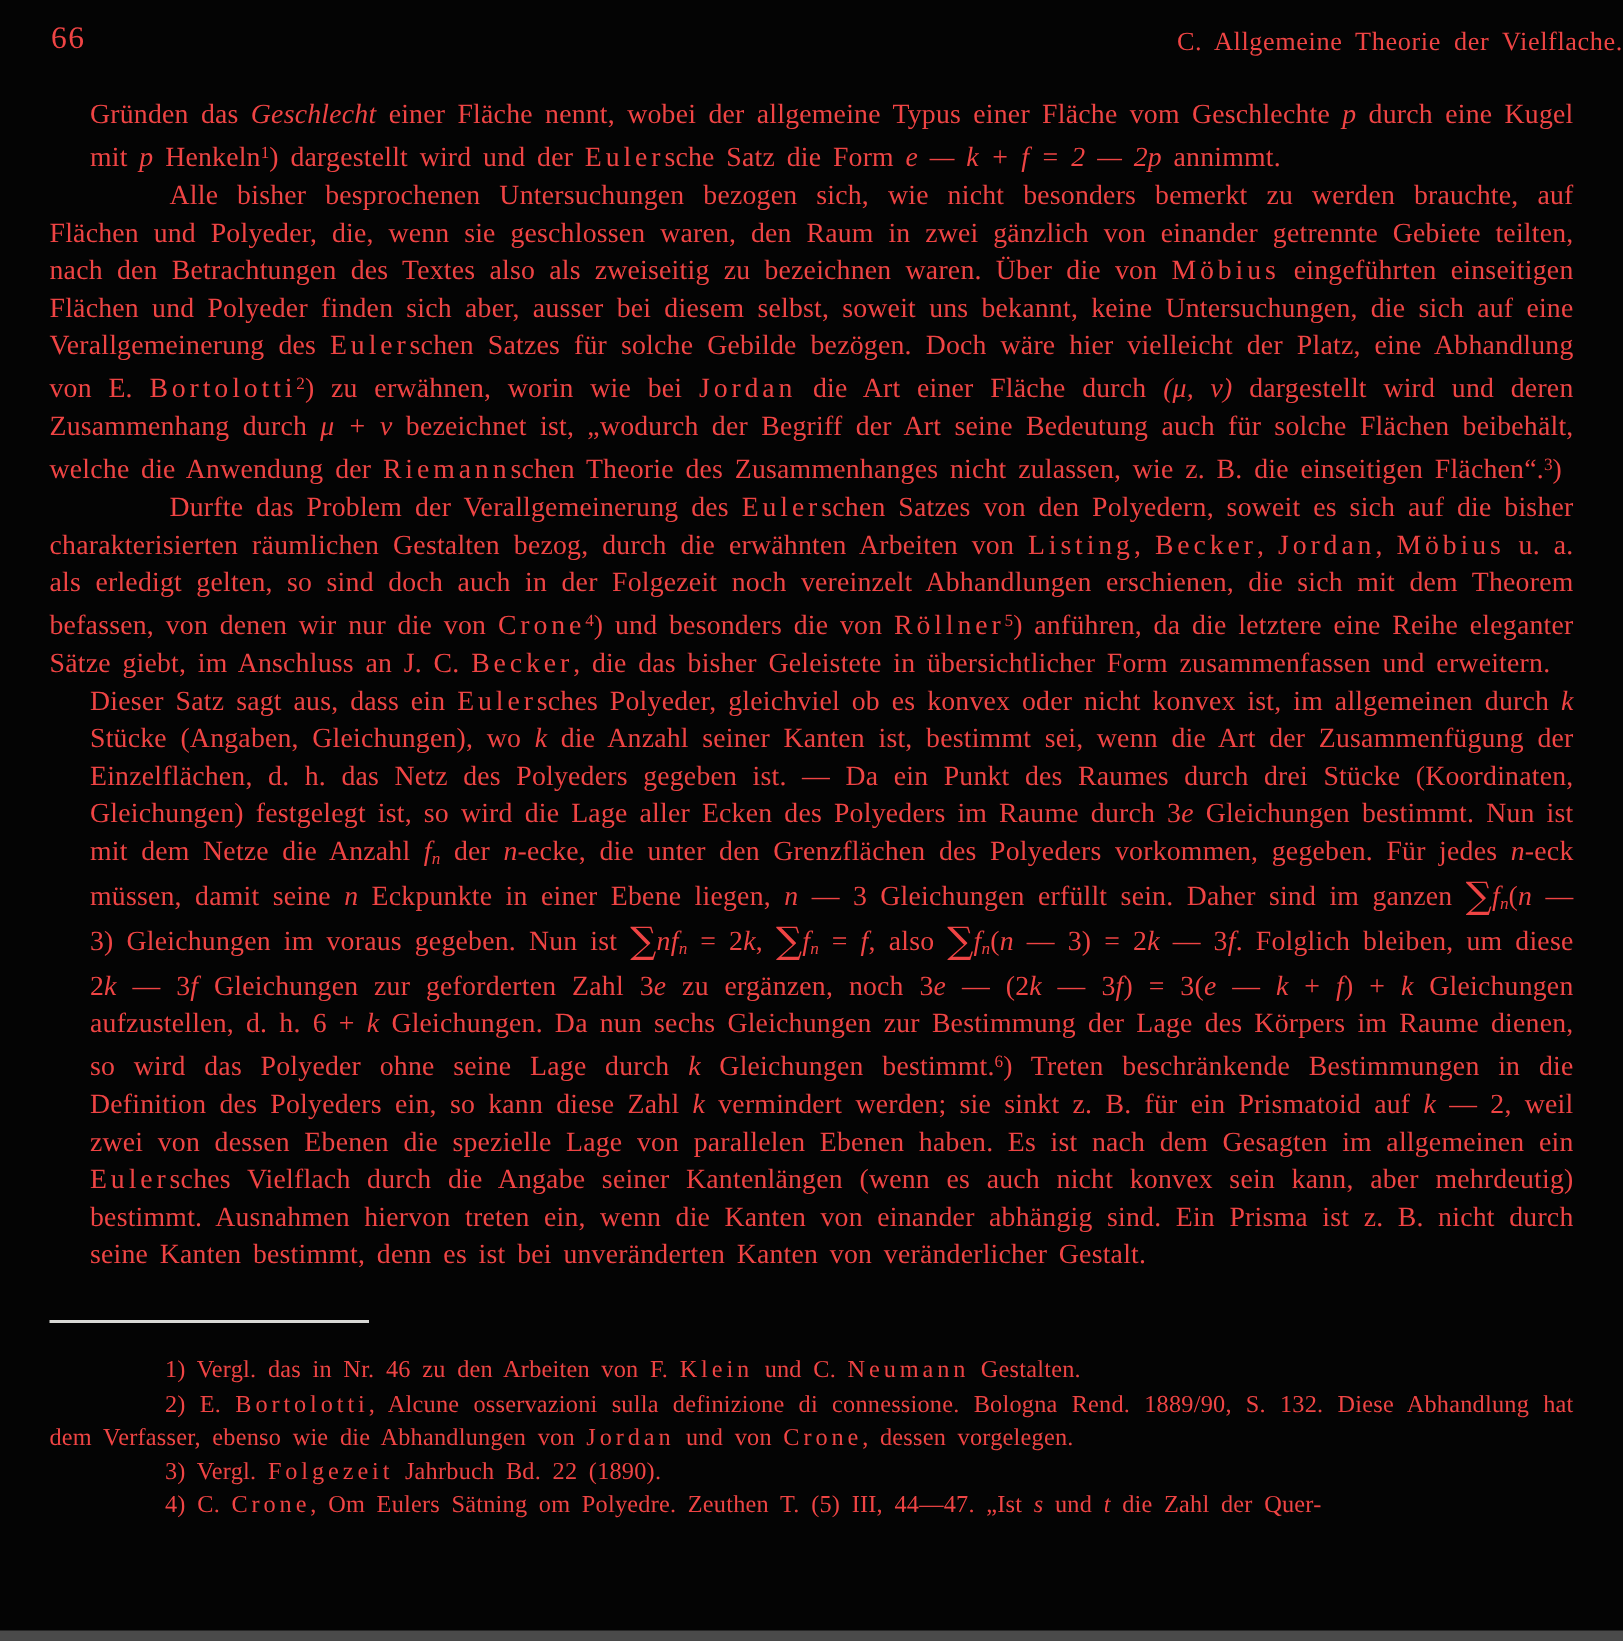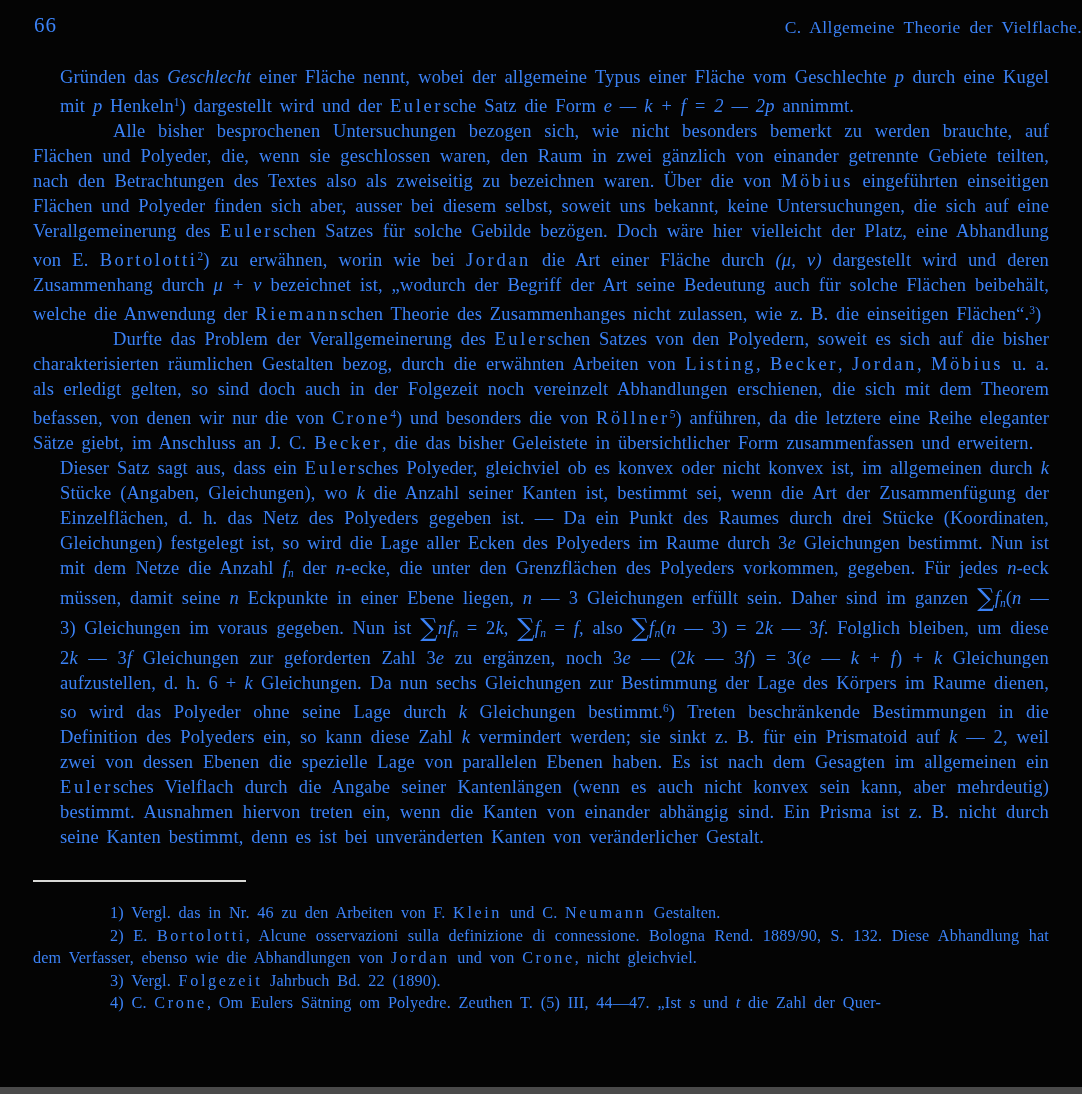--- a/index.html
+++ b/index.html
@@ -1,20 +1,20 @@
 <!DOCTYPE html>
 <html><head>
 <meta charset="utf-8">
 <style>
   html,body { margin:0; padding:0; background:#000; }
   .page {
     position:relative;
     width:1082px; height:1094px;
     background:#040404;
-    color:#3b82f6;
+    color:#ef4444;
     font-family:"Liberation Serif","DejaVu Serif",serif;
     overflow:hidden;
   }
   .header { position:relative; height:47px; }
   .pagenum {
     position:absolute; left:34px; top:13px;
     font-size:21px; letter-spacing:1px;
   }
   .runhead {
     position:absolute; left:0; right:0; top:17px;
@@ -75,20 +75,20 @@
     <p class="noindent"><span>Gründen das </span><span class="sg-i">Geschlecht</span><span> einer Fläche nennt, wobei der allgemeine Typus einer Fläche vom Geschlechte </span><span class="sg-m">p</span><span> durch eine Kugel mit </span><span class="sg-m">p</span><span> Henkeln</span><span class="sg-sup">1</span><span>) dargestellt wird und der </span><span class="sg-sp">Euler</span><span>sche Satz die Form </span><span class="sg-m">e — k + f = 2 — 2p</span><span> annimmt.</span></p>
     <p><span>Alle bisher besprochenen Untersuchungen bezogen sich, wie nicht besonders bemerkt zu werden brauchte, auf Flächen und Polyeder, die, wenn sie geschlossen waren, den Raum in zwei gänzlich von einander getrennte Gebiete teilten, nach den Betrachtungen des Textes also als zweiseitig zu bezeichnen waren.  Über die von </span><span class="sg-sp">Möbius</span><span> eingeführten einseitigen Flächen und Polyeder finden sich aber, ausser bei diesem selbst, soweit uns bekannt, keine Untersuchungen, die sich auf eine Verallgemeinerung des </span><span class="sg-sp">Euler</span><span>schen Satzes für solche Gebilde bezögen.  Doch wäre hier vielleicht der Platz, eine Abhandlung von E. </span><span class="sg-sp">Bortolotti</span><span class="sg-sup">2</span><span>) zu erwähnen, worin wie bei </span><span class="sg-sp">Jordan</span><span> die Art einer Fläche durch </span><span class="sg-m">(μ, ν)</span><span> dargestellt wird und deren Zusammenhang durch </span><span class="sg-m">μ + ν</span><span> bezeichnet ist, „wodurch der Begriff der Art seine Bedeutung auch für solche Flächen beibehält, welche die Anwendung der </span><span class="sg-sp">Riemann</span><span>schen Theorie des Zusammenhanges nicht zulassen, wie z. B. die einseitigen Flächen“.</span><span class="sg-sup">3</span><span>)</span></p>
     <p><span>Durfte das Problem der Verallgemeinerung des </span><span class="sg-sp">Euler</span><span>schen Satzes von den Polyedern, soweit es sich auf die bisher charakterisierten räumlichen Gestalten bezog, durch die erwähnten Arbeiten von </span><span class="sg-sp">Listing</span><span>, </span><span class="sg-sp">Becker</span><span>, </span><span class="sg-sp">Jordan</span><span>, </span><span class="sg-sp">Möbius</span><span> u. a. als erledigt gelten, so sind doch auch in der Folgezeit noch vereinzelt Abhandlungen erschienen, die sich mit dem Theorem befassen, von denen wir nur die von </span><span class="sg-sp">Crone</span><span class="sg-sup">4</span><span>) und besonders die von </span><span class="sg-sp">Röllner</span><span class="sg-sup">5</span><span>) anführen, da die letztere eine Reihe eleganter Sätze giebt, im Anschluss an J. C. </span><span class="sg-sp">Becker</span><span>, die das bisher Geleistete in übersichtlicher Form zusammenfassen und erweitern.</span></p>
     <p class="noindent"><span>Dieser Satz sagt aus, dass ein </span><span class="sg-sp">Euler</span><span>sches Polyeder, gleichviel ob es konvex oder nicht konvex ist, im allgemeinen durch </span><span class="sg-m">k</span><span> Stücke (Angaben, Gleichungen), wo </span><span class="sg-m">k</span><span> die Anzahl seiner Kanten ist, bestimmt sei, wenn die Art der Zusammenfügung der Einzelflächen, d. h. das Netz des Polyeders gegeben ist. — Da ein Punkt des Raumes durch drei Stücke (Koordinaten, Gleichungen) festgelegt ist, so wird die Lage aller Ecken des Polyeders im Raume durch 3</span><span class="sg-m">e</span><span> Gleichungen bestimmt.  Nun ist mit dem Netze die Anzahl </span><span class="sg-m">f</span><span class="sg-m sg-sub">n</span><span> der </span><span class="sg-m">n</span><span>-ecke, die unter den Grenzflächen des Polyeders vorkommen, gegeben.  Für jedes </span><span class="sg-m">n</span><span>-eck müssen, damit seine </span><span class="sg-m">n</span><span> Eckpunkte in einer Ebene liegen, </span><span class="sg-m">n</span><span> — 3 Gleichungen erfüllt sein.  Daher sind im ganzen </span><span class="sg-sum">∑</span><span class="sg-m">f</span><span class="sg-m sg-sub">n</span><span>(</span><span class="sg-m">n</span><span> — 3) Gleichungen im voraus gegeben.  Nun ist </span><span class="sg-sum">∑</span><span class="sg-m">nf</span><span class="sg-m sg-sub">n</span><span> = 2</span><span class="sg-m">k</span><span>, </span><span class="sg-sum">∑</span><span class="sg-m">f</span><span class="sg-m sg-sub">n</span><span> = </span><span class="sg-m">f</span><span>, also </span><span class="sg-sum">∑</span><span class="sg-m">f</span><span class="sg-m sg-sub">n</span><span>(</span><span class="sg-m">n</span><span> — 3) = 2</span><span class="sg-m">k</span><span> — 3</span><span class="sg-m">f</span><span>.  Folglich bleiben, um diese 2</span><span class="sg-m">k</span><span> — 3</span><span class="sg-m">f</span><span> Gleichungen zur geforderten Zahl 3</span><span class="sg-m">e</span><span> zu ergänzen, noch 3</span><span class="sg-m">e</span><span> — (2</span><span class="sg-m">k</span><span> — 3</span><span class="sg-m">f</span><span>) = 3(</span><span class="sg-m">e</span><span> — </span><span class="sg-m">k</span><span> + </span><span class="sg-m">f</span><span>) + </span><span class="sg-m">k</span><span> Gleichungen aufzustellen, d. h. 6 + </span><span class="sg-m">k</span><span> Gleichungen.  Da nun sechs Gleichungen zur Bestimmung der Lage des Körpers im Raume dienen, so wird das Polyeder ohne seine Lage durch </span><span class="sg-m">k</span><span> Gleichungen bestimmt.</span><span class="sg-sup">6</span><span>)  Treten beschränkende Bestimmungen in die Definition des Polyeders ein, so kann diese Zahl </span><span class="sg-m">k</span><span> vermindert werden; sie sinkt z. B. für ein Prismatoid auf </span><span class="sg-m">k</span><span> — 2, weil zwei von dessen Ebenen die spezielle Lage von parallelen Ebenen haben.  Es ist nach dem Gesagten im allgemeinen ein </span><span class="sg-sp">Euler</span><span>sches Vielflach durch die Angabe seiner Kantenlängen (wenn es auch nicht konvex sein kann, aber mehrdeutig) bestimmt.  Ausnahmen hiervon treten ein, wenn die Kanten von einander abhängig sind.  Ein Prisma ist z. B. nicht durch seine Kanten bestimmt, denn es ist bei unveränderten Kanten von veränderlicher Gestalt.</span></p>
   </div>
 
   <div class="fn-rule"></div>
 
   <div class="footnotes">
     <p><span>1) Vergl. das in Nr. 46 zu den Arbeiten von F. </span><span class="sg-sp">Klein</span><span> und C. </span><span class="sg-sp">Neumann</span><span> Gestalten.</span></p>
-    <p><span>2) E. </span><span class="sg-sp">Bortolotti</span><span>,  Alcune  osservazioni  sulla  definizione  di  connessione.   Bologna Rend. 1889/90, S. 132.  Diese Abhandlung hat dem Verfasser, ebenso wie die Abhandlungen von </span><span class="sg-sp">Jordan</span><span> und von </span><span class="sg-sp">Crone</span><span>, nicht gleichviel.</span></p>
+    <p><span>2) E. </span><span class="sg-sp">Bortolotti</span><span>,  Alcune  osservazioni  sulla  definizione  di  connessione.   Bologna Rend. 1889/90, S. 132.  Diese Abhandlung hat dem Verfasser, ebenso wie die Abhandlungen von </span><span class="sg-sp">Jordan</span><span> und von </span><span class="sg-sp">Crone</span><span>, dessen vorgelegen.</span></p>
     <p><span>3) Vergl. </span><span class="sg-sp">Folgezeit</span><span> Jahrbuch Bd. 22 (1890).</span></p>
     <p><span>4) C. </span><span class="sg-sp">Crone</span><span>,  Om  Eulers  Sätning  om  Polyedre.   Zeuthen  T. (5) III,  44—47.   „Ist  </span><span class="sg-m">s</span><span>  und  </span><span class="sg-m">t</span><span>  die  Zahl  der  Quer-</span></p>
   </div>
 
   <div class="scan-bar"></div>
 
 </div>
 
 </body></html>

